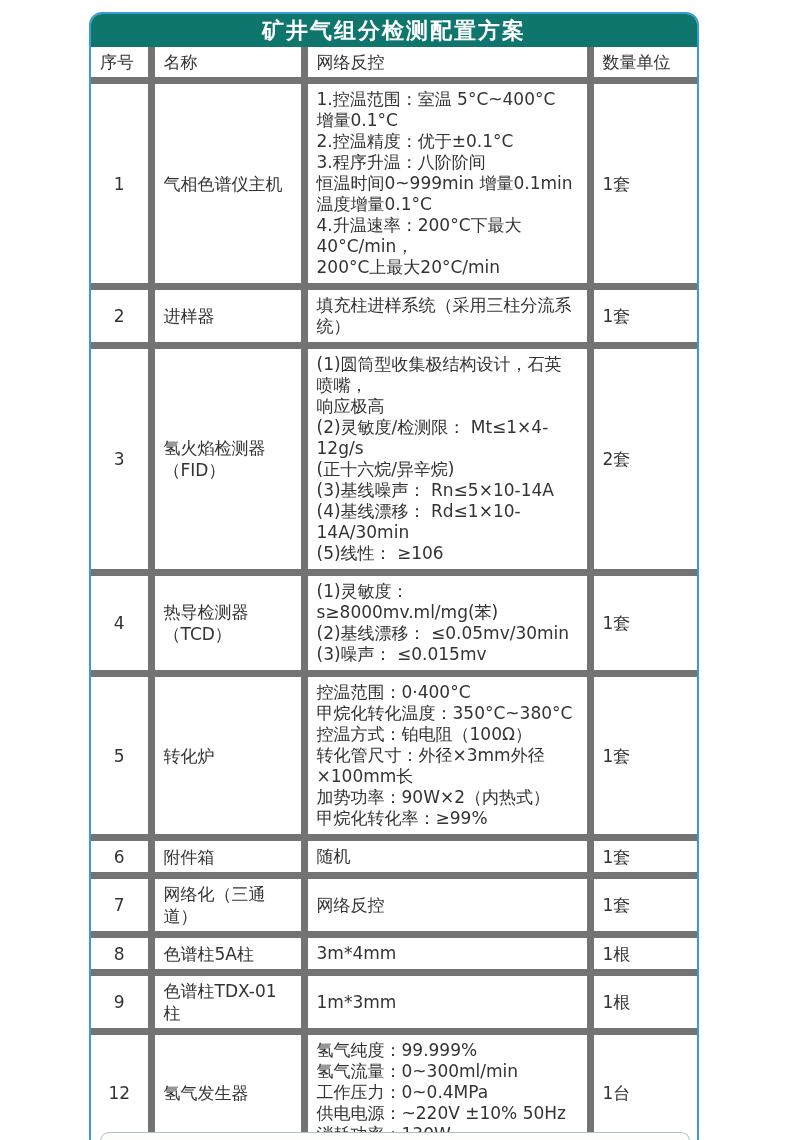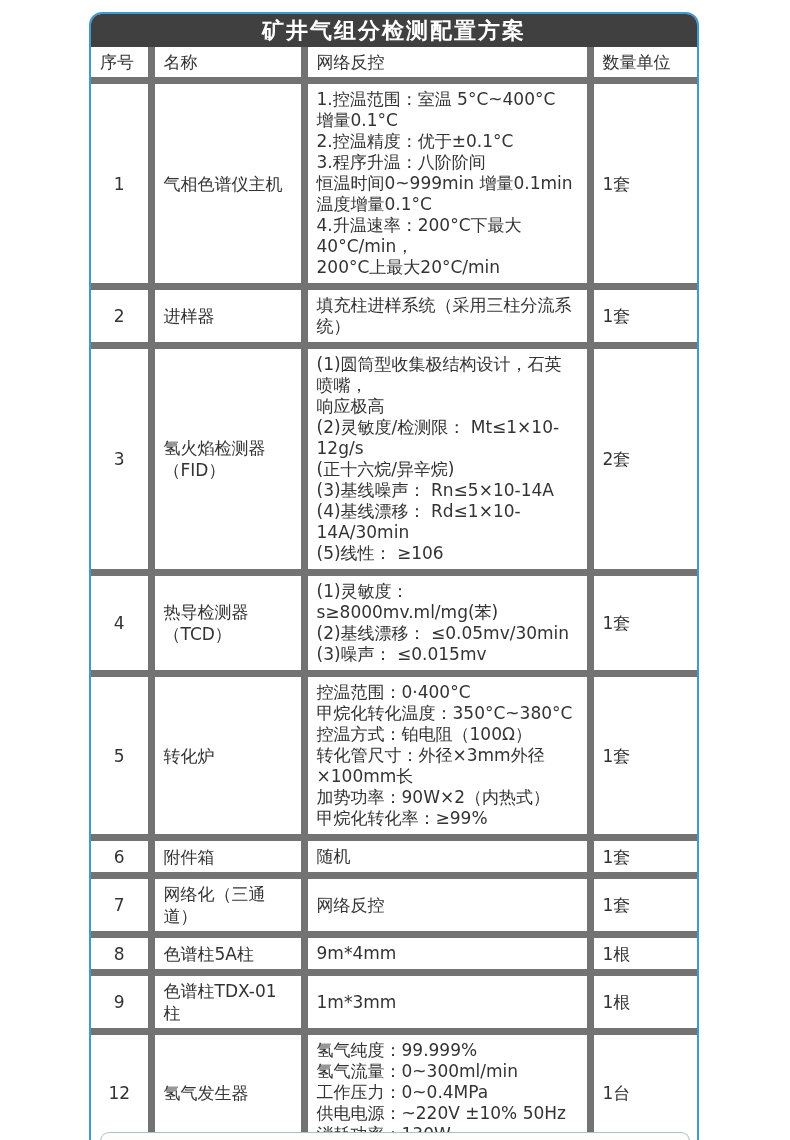--- a/index.html
+++ b/index.html
@@ -8,21 +8,21 @@
     font-family:"DejaVu Sans","Liberation Sans",sans-serif;
     color:#333333;
     -webkit-font-smoothing:antialiased;
   }
   .card{
     position:absolute;left:89px;top:12px;width:610px;
     border:2px solid #3c9bd6;border-radius:13px;overflow:hidden;
     background:#ffffff;box-sizing:border-box;
   }
   .title{
-    background:#404040;color:#ffffff;
+    background:#0f766e;color:#ffffff;
     font-size:22px;font-weight:bold;letter-spacing:2px;
     text-align:center;line-height:33px;height:33px;
   }
   table{
     width:100%;border-collapse:collapse;table-layout:fixed;
     font-size:17px;
   }
   col.c1{width:60px;} col.c2{width:153px;} col.c3{width:286px;} col.c4{width:107px;}
   th,td{
     border:7px solid #737373;
@@ -83,21 +83,21 @@
         <td class="no">2</td>
         <td class="nm">进样器</td>
         <td class="sp">填充柱进样系统（采用三柱分流系统）</td>
         <td class="qt">1套</td>
       </tr>
       <tr>
         <td class="no">3</td>
         <td class="nm">氢火焰检测器（FID）</td>
         <td class="sp">(1)圆筒型收集极结构设计，石英喷嘴，
 响应极高
-(2)灵敏度/检测限： Mt≤1×10-12g/s
+(2)灵敏度/检测限： Mt≤1×4-12g/s
 (正十六烷/异辛烷)
 (3)基线噪声： Rn≤5×10-14A
 (4)基线漂移： Rd≤1×10-14A/30min
 (5)线性： ≥106</td>
         <td class="qt">2套</td>
       </tr>
       <tr>
         <td class="no">4</td>
         <td class="nm">热导检测器（TCD）</td>
         <td class="sp">(1)灵敏度： s≥8000mv.ml/mg(苯)
@@ -124,21 +124,21 @@
       </tr>
       <tr>
         <td class="no">7</td>
         <td class="nm">网络化（三通道）</td>
         <td class="sp">网络反控</td>
         <td class="qt">1套</td>
       </tr>
       <tr>
         <td class="no">8</td>
         <td class="nm">色谱柱5A柱</td>
-        <td class="sp">9m*4mm</td>
+        <td class="sp">3m*4mm</td>
         <td class="qt">1根</td>
       </tr>
       <tr>
         <td class="no">9</td>
         <td class="nm">色谱柱TDX-01柱</td>
         <td class="sp">1m*3mm</td>
         <td class="qt">1根</td>
       </tr>
       <tr>
         <td class="no">12</td>

